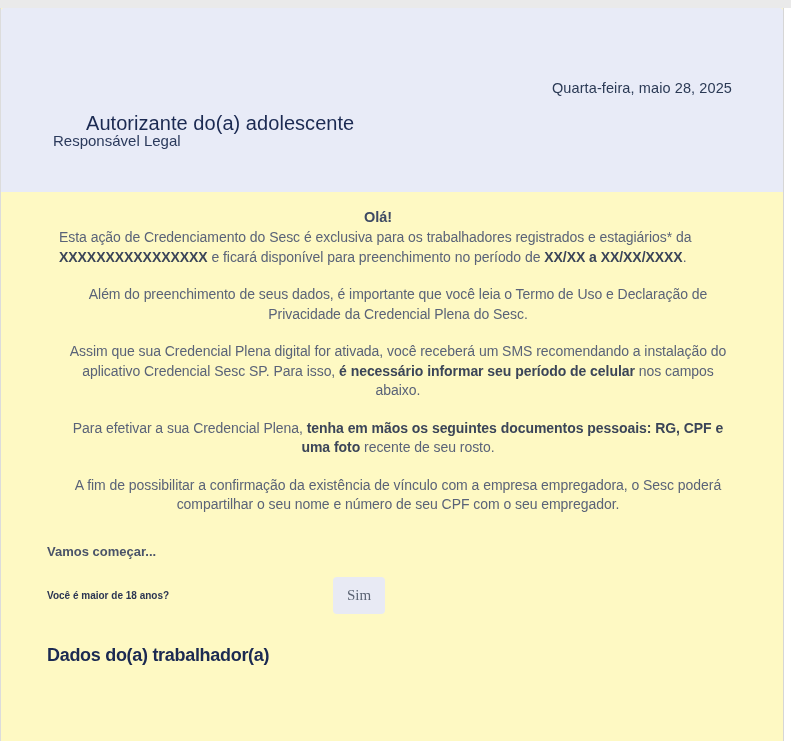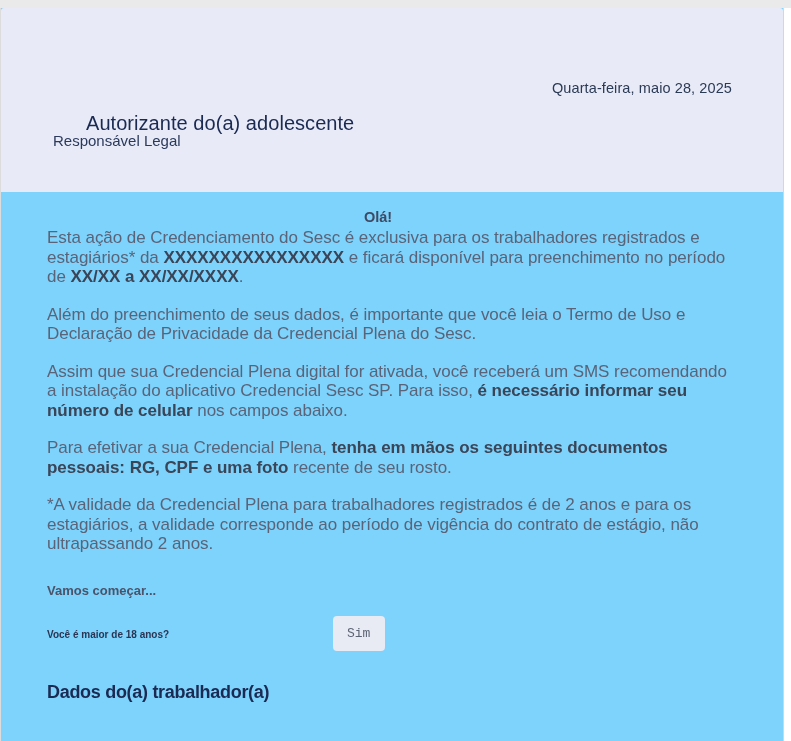--- a/index.html
+++ b/index.html
@@ -24,21 +24,21 @@
     height: 8px;
     background: #eaeaea;
   }
 
   .page {
     position: absolute;
     top: 8px;
     left: 0;
     width: 784px;
     height: 733px;
-    background: #7dd3fc;
+    background: #fef9c3;
     border-left: 1px solid #dcdcdc;
     border-right: 1px solid #d6d6d6;
     box-sizing: border-box;
     overflow: hidden;
   }
 
   
   .header-band {
     position: relative;
     height: 184px;
@@ -84,28 +84,29 @@
   .greeting {
     text-align: center;
     font-size: 14.5px;
     font-weight: bold;
     color: #3e4a63;
     margin: 17px 0 0 0;
     padding-right: 28px;
   }
 
   p.para {
-    font-size: 17px;
+    font-size: 14px;
     line-height: 19.5px;
     color: #5a6378;
-    margin: 3px 0 0 0;
+    margin: 3px 0 0 12px;
     letter-spacing: -0.05px;
   }
   p.para.spaced {
     margin-top: 18px;
+    text-align: center;
   }
   p.para b {
     color: #3b4558;
     font-weight: bold;
   }
 
   .vamos {
     font-size: 13px;
     font-weight: bold;
     color: #4a5369;
@@ -125,22 +126,22 @@
     width: 286px;
     flex: 0 0 286px;
     padding-top: 9px;
     box-sizing: border-box;
   }
   .field-input {
     background: #e8eaf4;
     border: none;
     border-radius: 4px;
     color: #5c6474;
-    font-family: Liberation Mono, monospace;
-    font-size: 13px;
+    font-family: Liberation Serif, serif;
+    font-size: 15px;
     padding: 10px 14px;
     min-height: 19px;
     box-sizing: border-box;
     display: inline-block;
     white-space: nowrap;
   }
   .field-input.sim {
     min-width: 52px;
     text-align: left;
   }
@@ -167,26 +168,26 @@
   </div>
 
   <div class="body-area">
 
     <div class="greeting">Olá!</div>
 
     <p class="para"><span>Esta ação de Credenciamento do Sesc é exclusiva para os trabalhadores registrados e estagiários*</span> <span>da </span><b>XXXXXXXXXXXXXXXX</b><span> e ficará disponível para preenchimento no período de </span><b>XX/XX a XX/XX/XXXX</b><span>.</span></p>
 
     <p class="para spaced">Além do preenchimento de seus dados, é importante que você leia o Termo de Uso e Declaração de Privacidade da Credencial Plena do Sesc.</p>
 
-    <p class="para spaced"><span>Assim que sua Credencial Plena digital for ativada, você receberá um SMS recomendando a instalação do aplicativo Credencial Sesc SP. Para isso, </span><b>é necessário informar seu número de celular</b><span> nos campos abaixo.</span></p>
+    <p class="para spaced"><span>Assim que sua Credencial Plena digital for ativada, você receberá um SMS recomendando a instalação do aplicativo Credencial Sesc SP. Para isso, </span><b>é necessário informar seu período de celular</b><span> nos campos abaixo.</span></p>
 
     <p class="para spaced"><span>Para efetivar a sua Credencial Plena, </span><b>tenha em mãos os seguintes documentos pessoais: RG, CPF e uma foto</b><span> recente de seu rosto.</span></p>
 
+    <p class="para spaced">A fim de possibilitar a confirmação da existência de vínculo com a empresa empregadora, o Sesc poderá compartilhar o seu nome e número de seu CPF com o seu empregador.</p>
 
-    <p class="para spaced">*A validade da Credencial Plena para trabalhadores registrados é de 2 anos e para os estagiários, a validade corresponde ao período de vigência do contrato de estágio, não ultrapassando 2 anos.</p>
 
     <div class="vamos">Vamos começar...</div>
 
     <div class="field-row">
       <div class="field-label">Você é maior de 18 anos?</div>
       <div class="field-input sim">Sim</div>
     </div>
 
     <div class="section-title">Dados do(a) trabalhador(a)</div>
 

